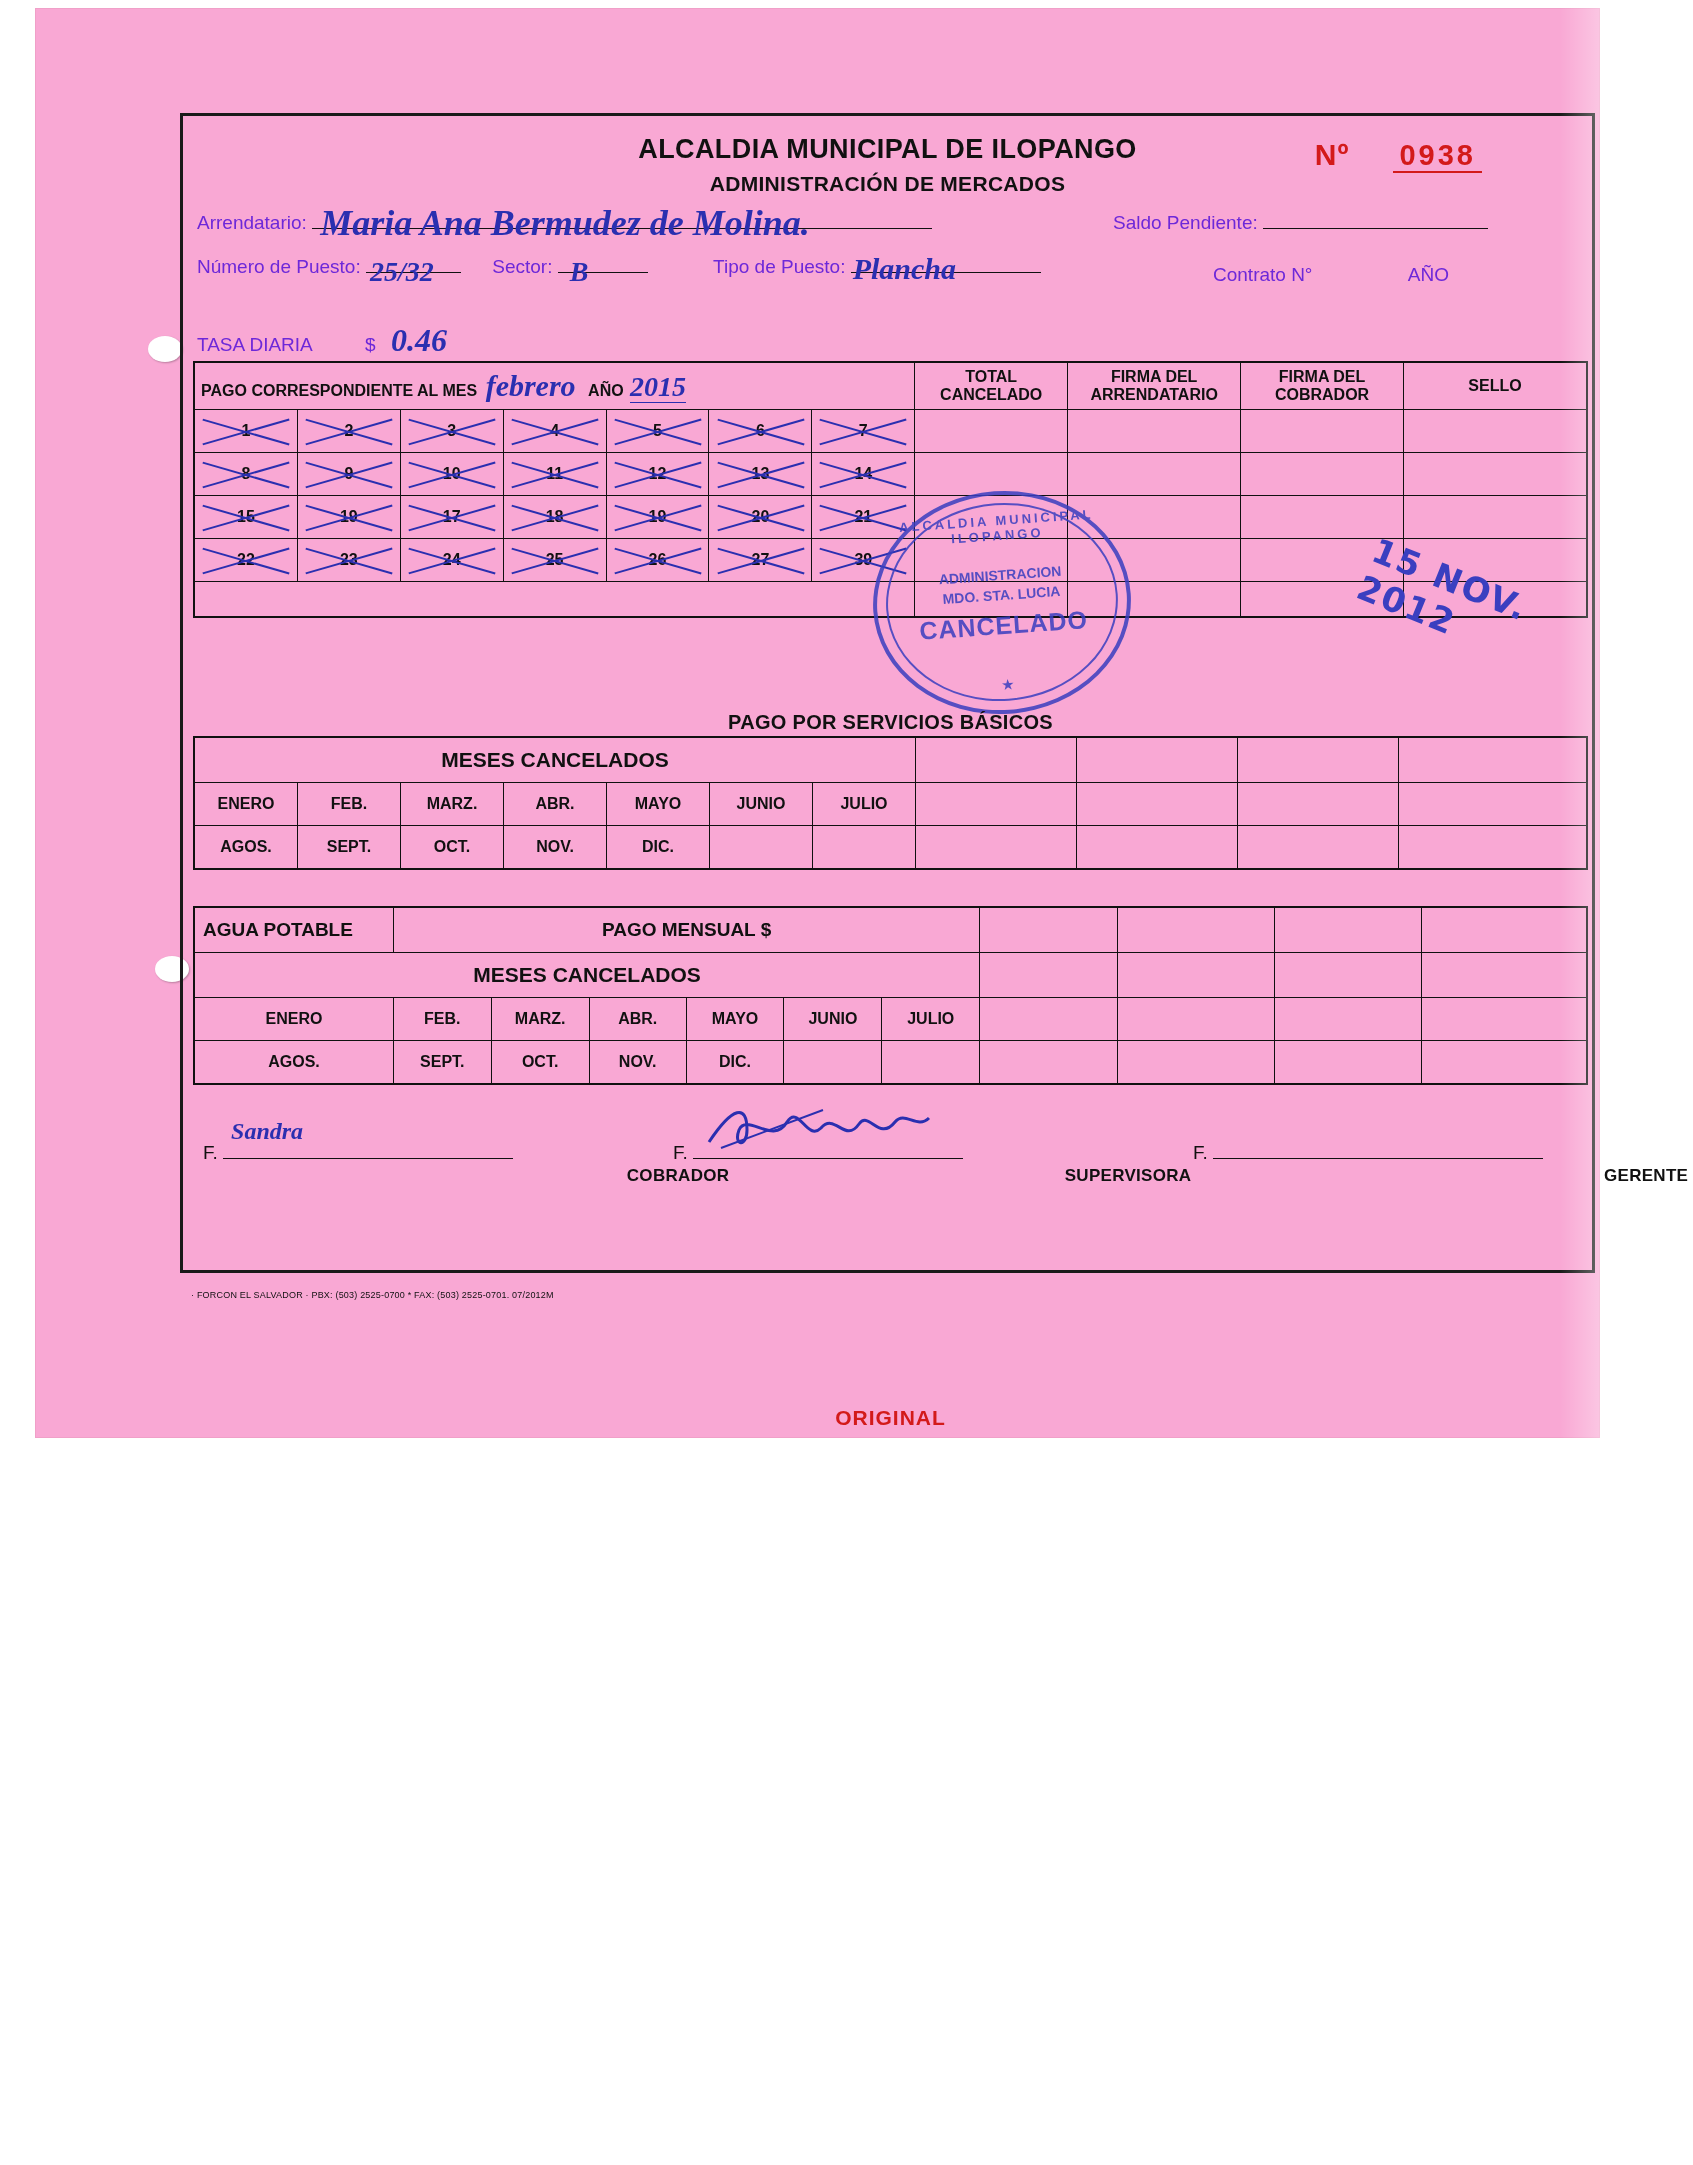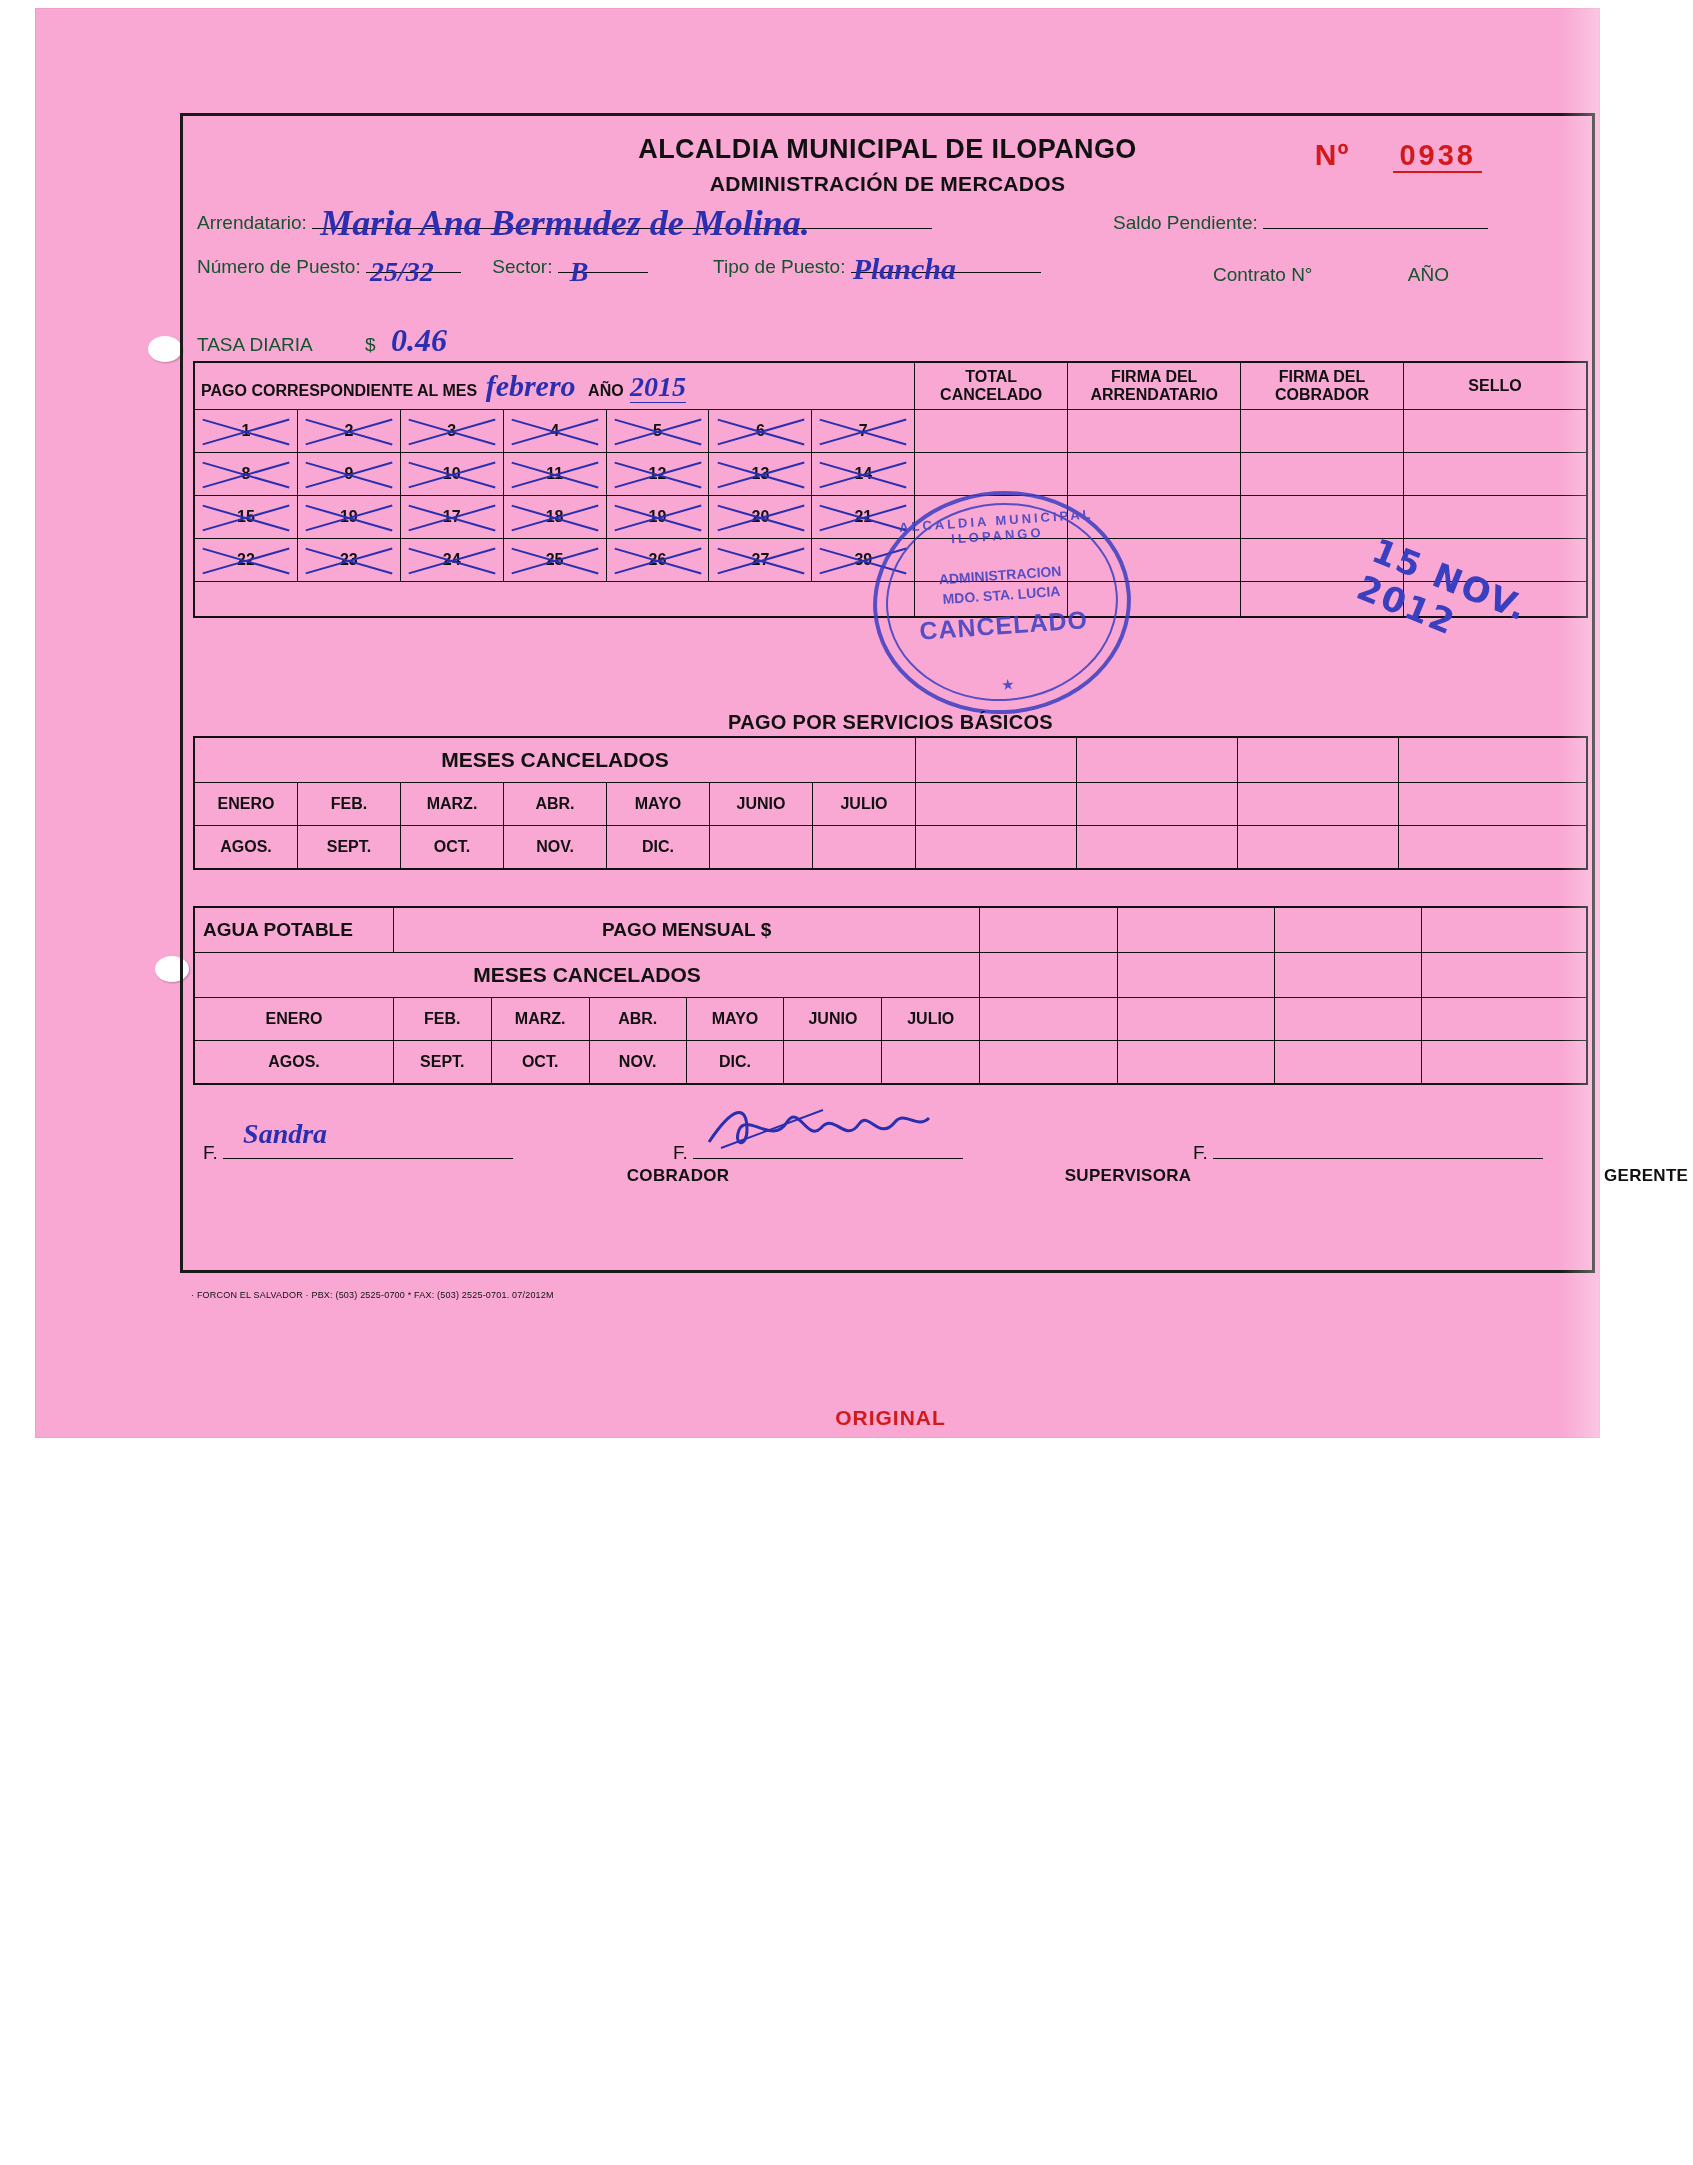--- a/index.html
+++ b/index.html
@@ -35,21 +35,21 @@
   }
   .subtitle{
     text-align:center;font-weight:bold;font-size:21px;margin-top:7px;color:#111;letter-spacing:.3px;
   }
 
   .nobox{position:absolute;right:110px;top:22px;color:#d31a1a;font-weight:bold;}
   .nobox .nolabel{font-size:30px;letter-spacing:1px;}
   .nobox .noval{font-size:29px;letter-spacing:3px;margin-left:44px;border-bottom:2px solid #d31a1a;padding:0 6px;}
 
   .row-line{position:absolute;font-size:19px;color:#111;}
-  .lbl{font-size:19px;color:#14532d;}
+  .lbl{font-size:19px;color:#6d28d9;}
   .hand{
     font-family:Liberation Serif, serif;color:#2a2fb0;font-style:italic;font-weight:bold;
   }
   .ul{display:inline-block;border-bottom:1.6px solid #111;}
 
   
   table{border-collapse:collapse;}
   .tbl{position:absolute;border:2px solid #111;}
   .tbl td,.tbl th{border:1.6px solid #111;font-size:16px;text-align:center;color:#111;font-weight:bold;}
 
@@ -332,21 +332,21 @@
           <td></td>
           <td></td>
         </tr>
       </tbody>
         </table>
 
       <div class="sign-row">
         <div class="sign" style="left:20px;top:0;width:330px;">
           <span>F.</span>
           <span class="line" style="width:290px;position:relative;">
-            <span class="hand" style="position:absolute;left:20px;top:-18px;font-size:28px;">Sandra</span>
+            <span class="hand" style="position:absolute;left:8px;top:-18px;font-size:24px;">Sandra</span>
           </span>
           <span class="cap">COBRADOR</span>
         </div>
 
         <div class="sign" style="left:490px;top:0;width:330px;">
           <span>F.</span>
           <span class="line" style="width:270px;position:relative;">
             <svg width="230" height="52" viewBox="0 0 230 52" style="position:absolute;left:10px;top:-34px;">
               <path d="M6,40 C30,4 44,2 44,28 C44,46 30,44 36,28 C44,10 70,44 84,20 C96,2 104,40 118,26 C132,10 142,42 156,22 C166,8 176,40 192,20 C202,8 214,28 226,16" fill="none" stroke="#2a2fb0" stroke-width="3"></path>
               <path d="M18,46 L120,8" fill="none" stroke="#2a2fb0" stroke-width="2"></path>

